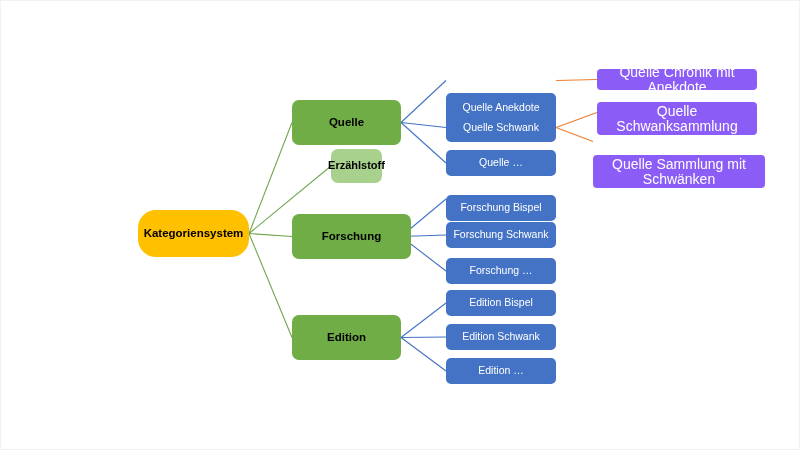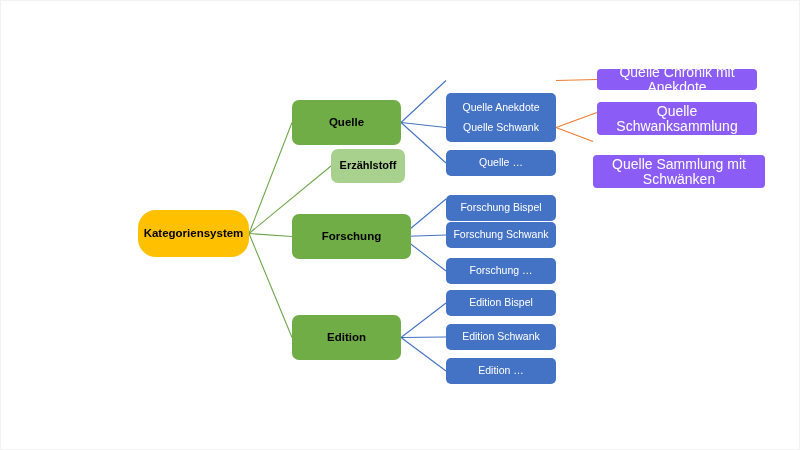--- a/index.html
+++ b/index.html
@@ -95,21 +95,21 @@
       <line x1="555" y1="79.5" x2="596" y2="78.5" stroke="#ED7D31" stroke-width="1.1"></line>
       <line x1="555" y1="126.5" x2="596" y2="111.5" stroke="#ED7D31" stroke-width="1.1"></line>
       <line x1="555" y1="126.5" x2="592" y2="140.5" stroke="#ED7D31" stroke-width="1.1"></line>
     </svg>
 <div class="node node-root" style="left: 137px; top: 209px; width: 111px; height: 47px;">
       <span>Kategoriensystem</span>
     </div>
     <div class="node node-green" style="left: 291px; top: 99px; width: 109px; height: 45px;">
       <span>Quelle</span>
     </div>
-    <div class="node node-lightgreen" style="left: 330px; top: 148px; width: 74px; height: 34px;">
+    <div class="node node-lightgreen" style="left: 330px; top: 148px; width: 51px; height: 34px;">
       <span>Erzählstoff</span>
     </div>
     <div class="node node-green" style="left: 291px; top: 213px; width: 119px; height: 45px;">
       <span>Forschung</span>
     </div>
     <div class="node node-green" style="left: 291px; top: 314px; width: 109px; height: 45px;">
       <span>Edition</span>
     </div>
     <div class="node node-blue" style="left: 445px; top: 67px; width: 110px; height: 29px; margin-top: 25px;">
       <span>Quelle Anekdote</span>

